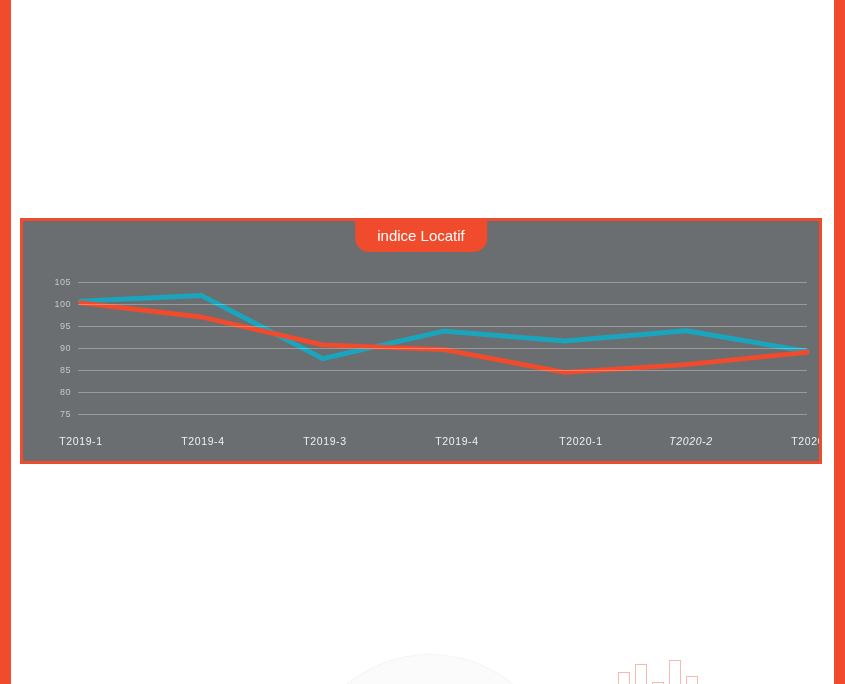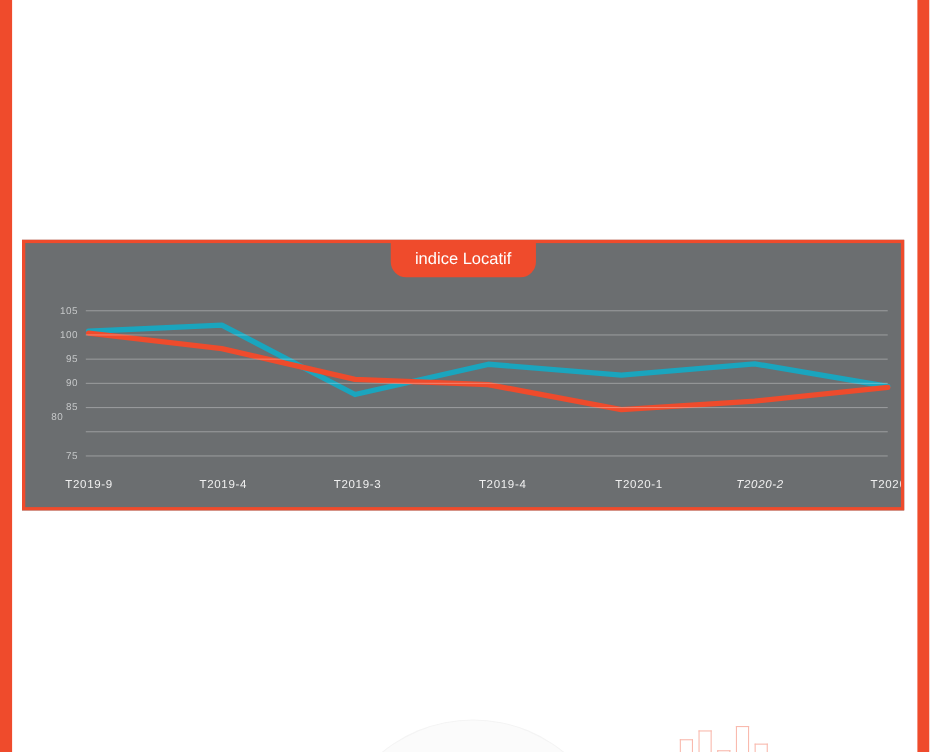--- a/index.html
+++ b/index.html
@@ -136,24 +136,24 @@
         <div class="ytick" style="top: 61px;">105</div>
         <div class="gridline" style="top: 83px;"></div>
         <div class="ytick" style="top: 83px;">100</div>
         <div class="gridline" style="top: 105px;"></div>
         <div class="ytick" style="top: 105px;">95</div>
         <div class="gridline" style="top: 127px;"></div>
         <div class="ytick" style="top: 127px;">90</div>
         <div class="gridline" style="top: 149px;"></div>
         <div class="ytick" style="top: 149px;">85</div>
         <div class="gridline" style="top: 171px;"></div>
-        <div class="ytick" style="top: 158px; text-align: center;">80</div>
+        <div class="ytick" style="top: 171px;">80</div>
         <div class="gridline" style="top: 193px;"></div>
         <div class="ytick" style="top: 193px;">75</div>
-        <div class="xtick" style="left: 58px;">T2019-9</div>
+        <div class="xtick" style="left: 58px;">T2019-1</div>
         <div class="xtick" style="left: 180px;">T2019-4</div>
         <div class="xtick" style="left: 302px;">T2019-3</div>
         <div class="xtick" style="left: 424px; margin-left: 10px;">T2019-4</div>
         <div class="xtick" style="left: 546px; margin-left: 12px;">T2020-1</div>
         <div class="xtick" style="left: 668px; font-style: italic;">T2020-2</div>
         <div class="xtick" style="left: 790px;">T2020-3</div>
       </div>
 
 
   </div>

